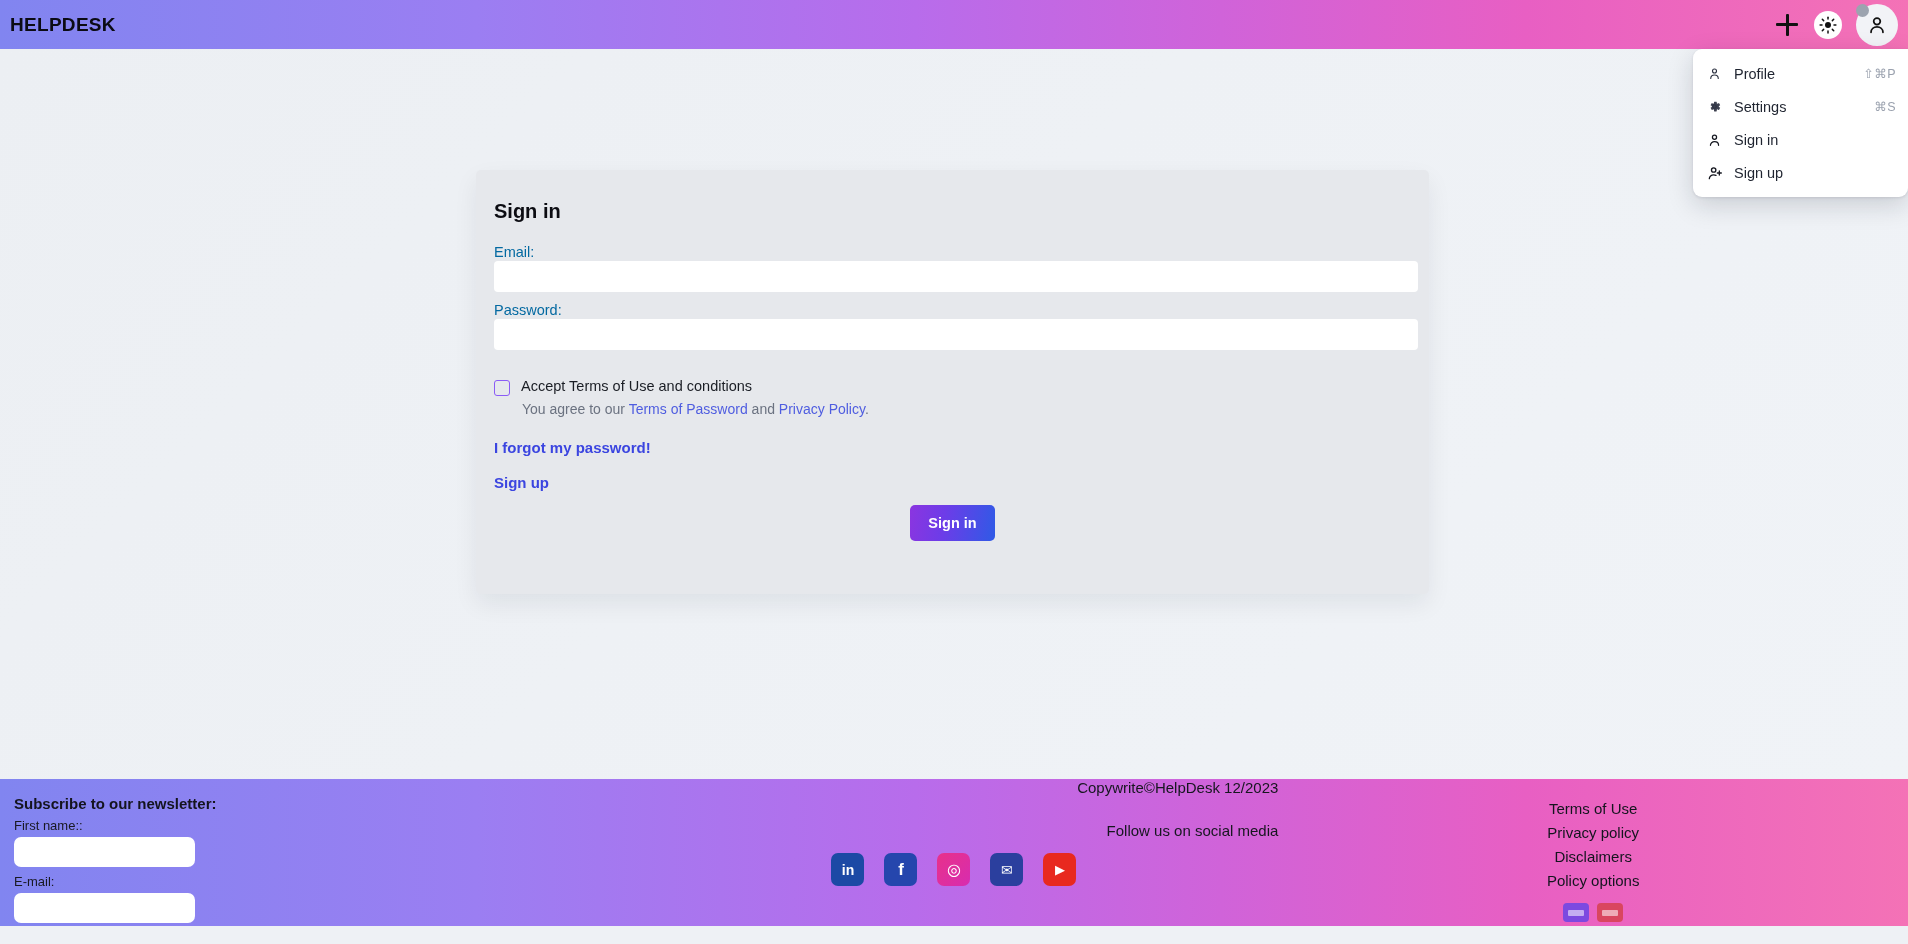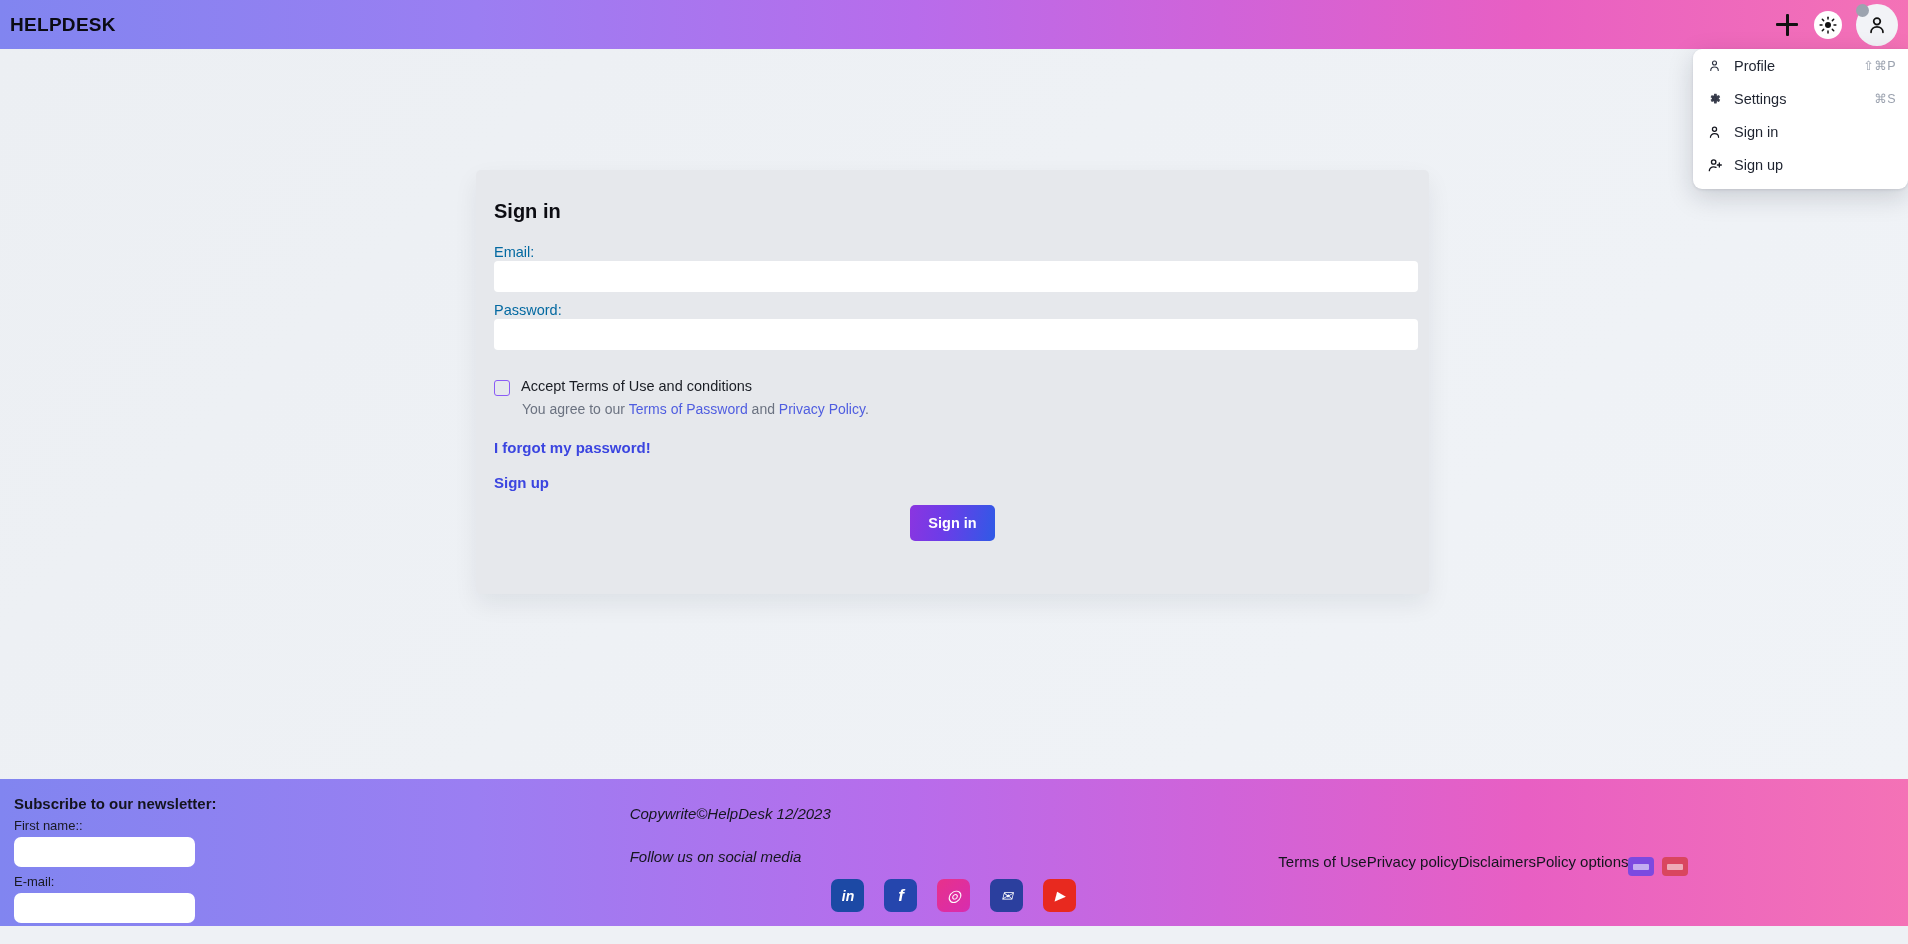--- a/index.html
+++ b/index.html
@@ -47,21 +47,21 @@
   .avatar-badge {
     position: absolute; top: 0px; left: 0px; width: 13px; height: 13px;
     border-radius: 50%; background: #9ca3af;
   }
 
   
   .menu {
     position: absolute; top: 49px; right: 0; width: 215px;
     background: #fff; border-radius: 9px 0 9px 9px;
     box-shadow: 0 8px 26px rgba(15,23,42,.17), 0 1px 3px rgba(15,23,42,.10);
-    padding: 0 0 8px 0; z-index: 40;
+    padding: 8px 0 8px 0; z-index: 40;
   }
   .menu-item {
     display: flex; align-items: center; height: 33px; padding: 0 12px 0 14px;
     font-size: 14.5px; color: #1f2430; cursor: pointer;
   }
   .menu-ico { width: 20px; display: flex; align-items: center; justify-content: flex-start; }
   .menu-label { margin-left: 7px; }
   .menu-shortcut {
     margin-left: auto; color: #9aa1ae; font-size: 12.5px; letter-spacing: .5px;
   }
@@ -121,35 +121,35 @@
   .f-left { width: 33%; padding: 16px 0 0 14px; }
   .f-left h3 { font-size: 15px; font-weight: bold; color: #14141e; margin-bottom: 6px; }
   .f-label { font-size: 13px; color: #191923; margin-bottom: 4px; }
   .f-input {
     display: block; width: 181px; height: 30px; background: #fff;
     border: none; border-radius: 7px; outline: none; padding: 0 8px;
     font-size: 14px; margin-bottom: 7px;
     font-family: "Liberation Sans", sans-serif;
   }
   .f-center {
-    width: 34%; padding-top: 26px; text-align: left; font-style: italic;
+    width: 34%; text-align: right;
   }
   .f-copy { font-size: 15px; color: #16161f; }
   .f-follow { font-size: 15px; color: #16161f; margin-top: 26px; }
   .social-row {
     display: flex; justify-content: center; gap: 20px; margin-top: 14px;
   }
   .social {
     width: 33px; height: 33px; border-radius: 7px;
     display: flex; align-items: center; justify-content: center;
     cursor: pointer;
   }
   .f-right {
     width: 33%; padding-top: 18px; text-align: center;
-    display: flex; flex-direction: row; align-items: center;
+    display: flex; flex-direction: column; align-items: center;
   }
   .f-link {
     font-size: 15px; color: #14141e; line-height: 24px;
     text-decoration: none; cursor: pointer;
   }
   .pay-row { display: flex; gap: 8px; margin-top: 10px; }
   .pay-card {
     width: 26px; height: 19px; border-radius: 4px;
     display: flex; align-items: center; justify-content: center;
   }

